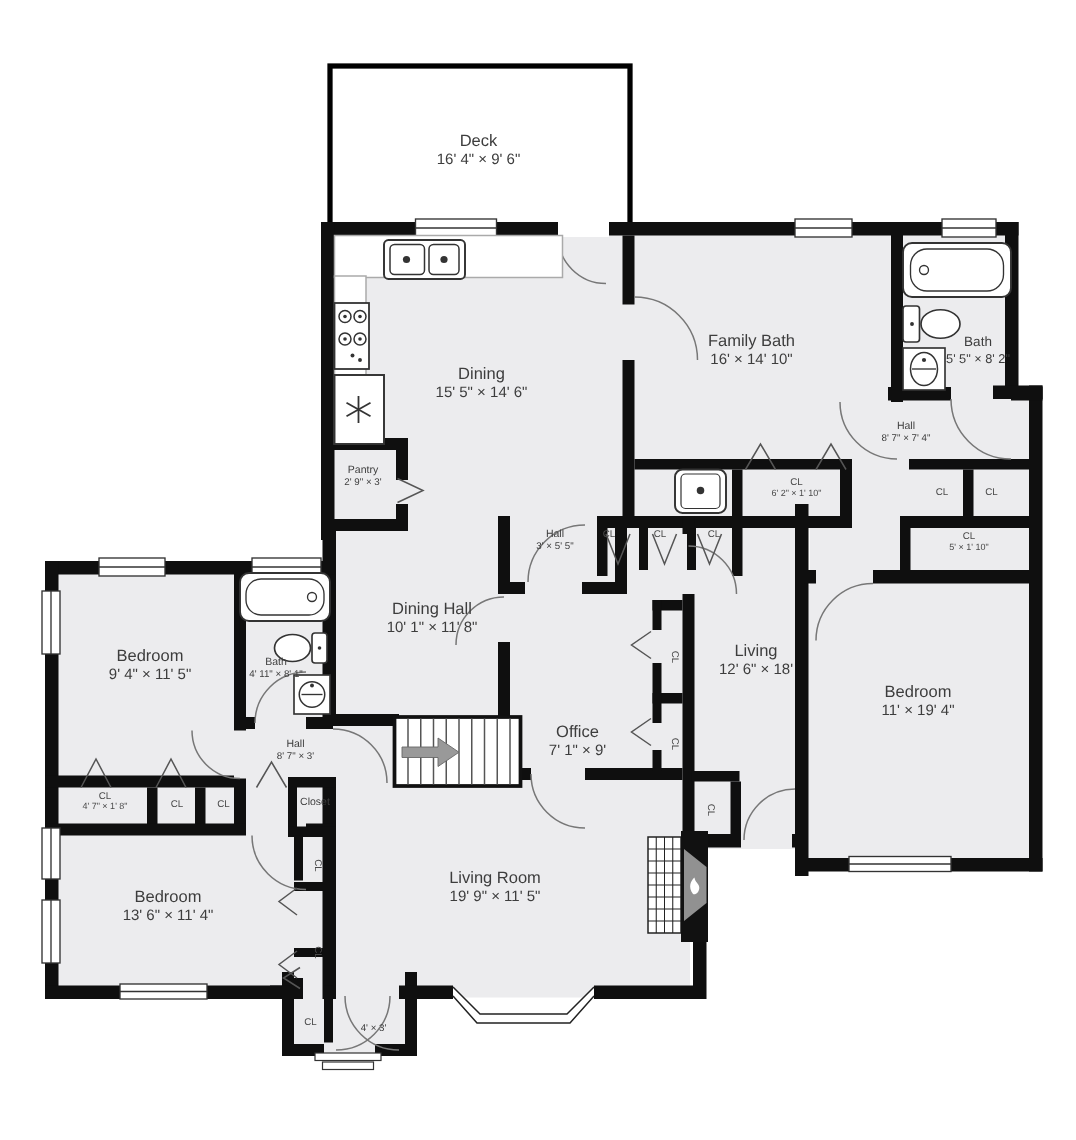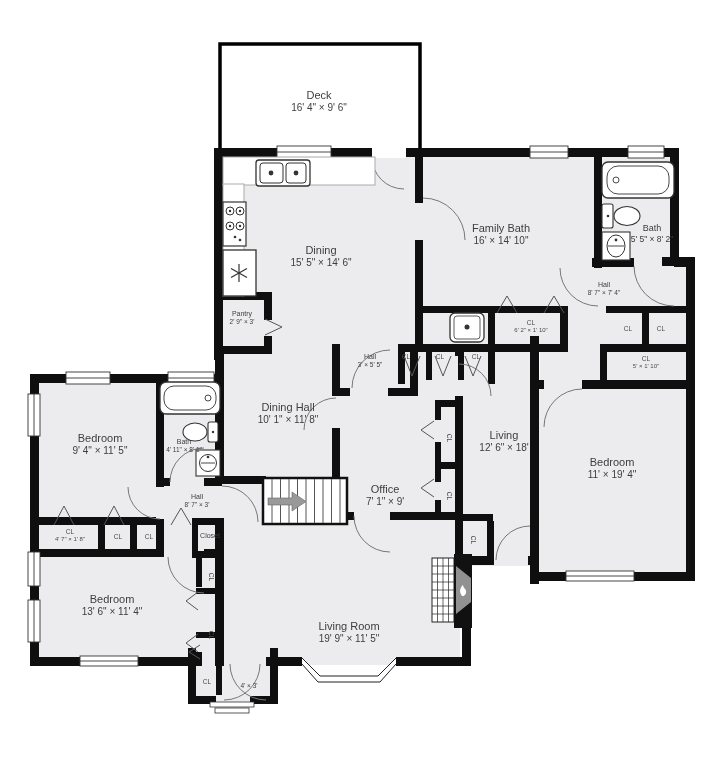--- a/index.html
+++ b/index.html
@@ -396,21 +396,21 @@
         <span class="nm">Hall</span>
         <span class="dm">8' 7" × 3'</span>
       </div>
   <div class="rl xs" style="left:210px;top:536px;">
         <span class="nm">Closet</span>
       </div>
   <div class="rl" style="left:112px;top:605px;">
         <span class="nm">Bedroom</span>
         <span class="dm">13' 6" × 11' 4"</span>
       </div>
-  <div class="rl" style="left:349px;top:592px;margin-top:40px;">
+  <div class="rl" style="left:330px;top:592px;">
         <span class="nm">Living Room</span>
         <span class="dm">19' 9" × 11' 5"</span>
       </div>
   <div class="rl xs" style="left:249px;top:686px;">
         <span class="dm">4' × 3'</span>
       </div>
 
   <div class="cl" style="left:406px;top:357px;"><span>CL</span></div>
   <div class="cl" style="left:440px;top:357px;"><span>CL</span></div>
   <div class="cl" style="left:476px;top:357px;"><span>CL</span></div>

